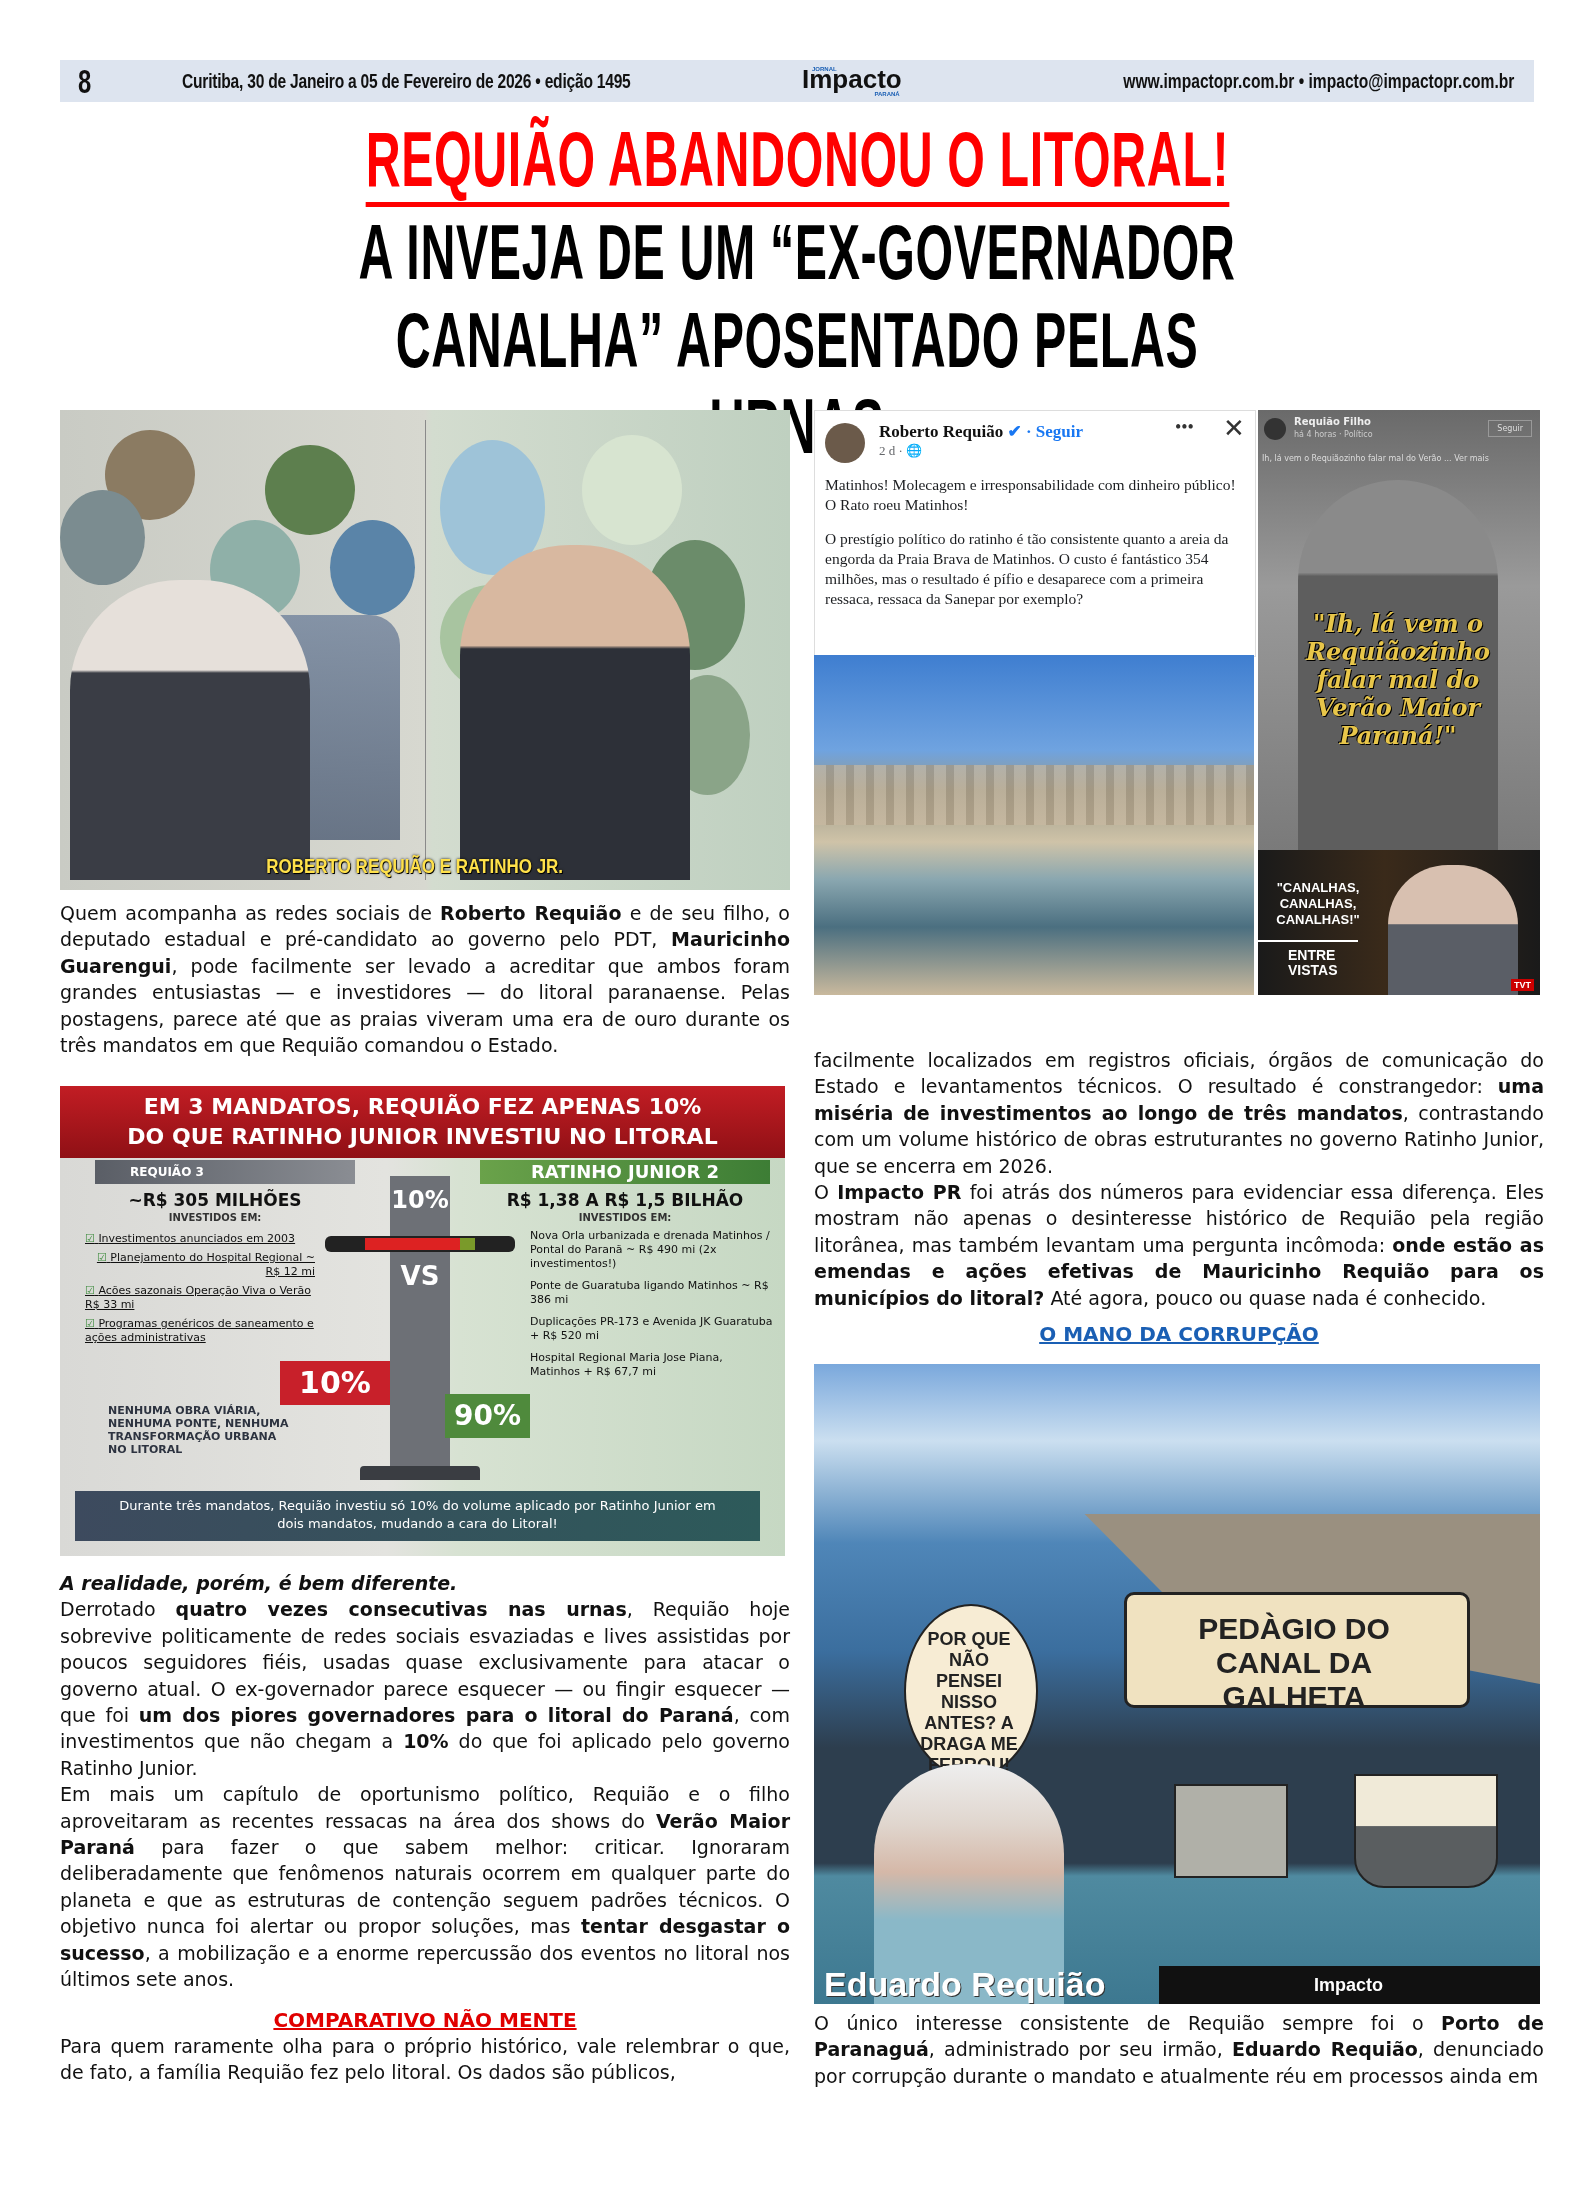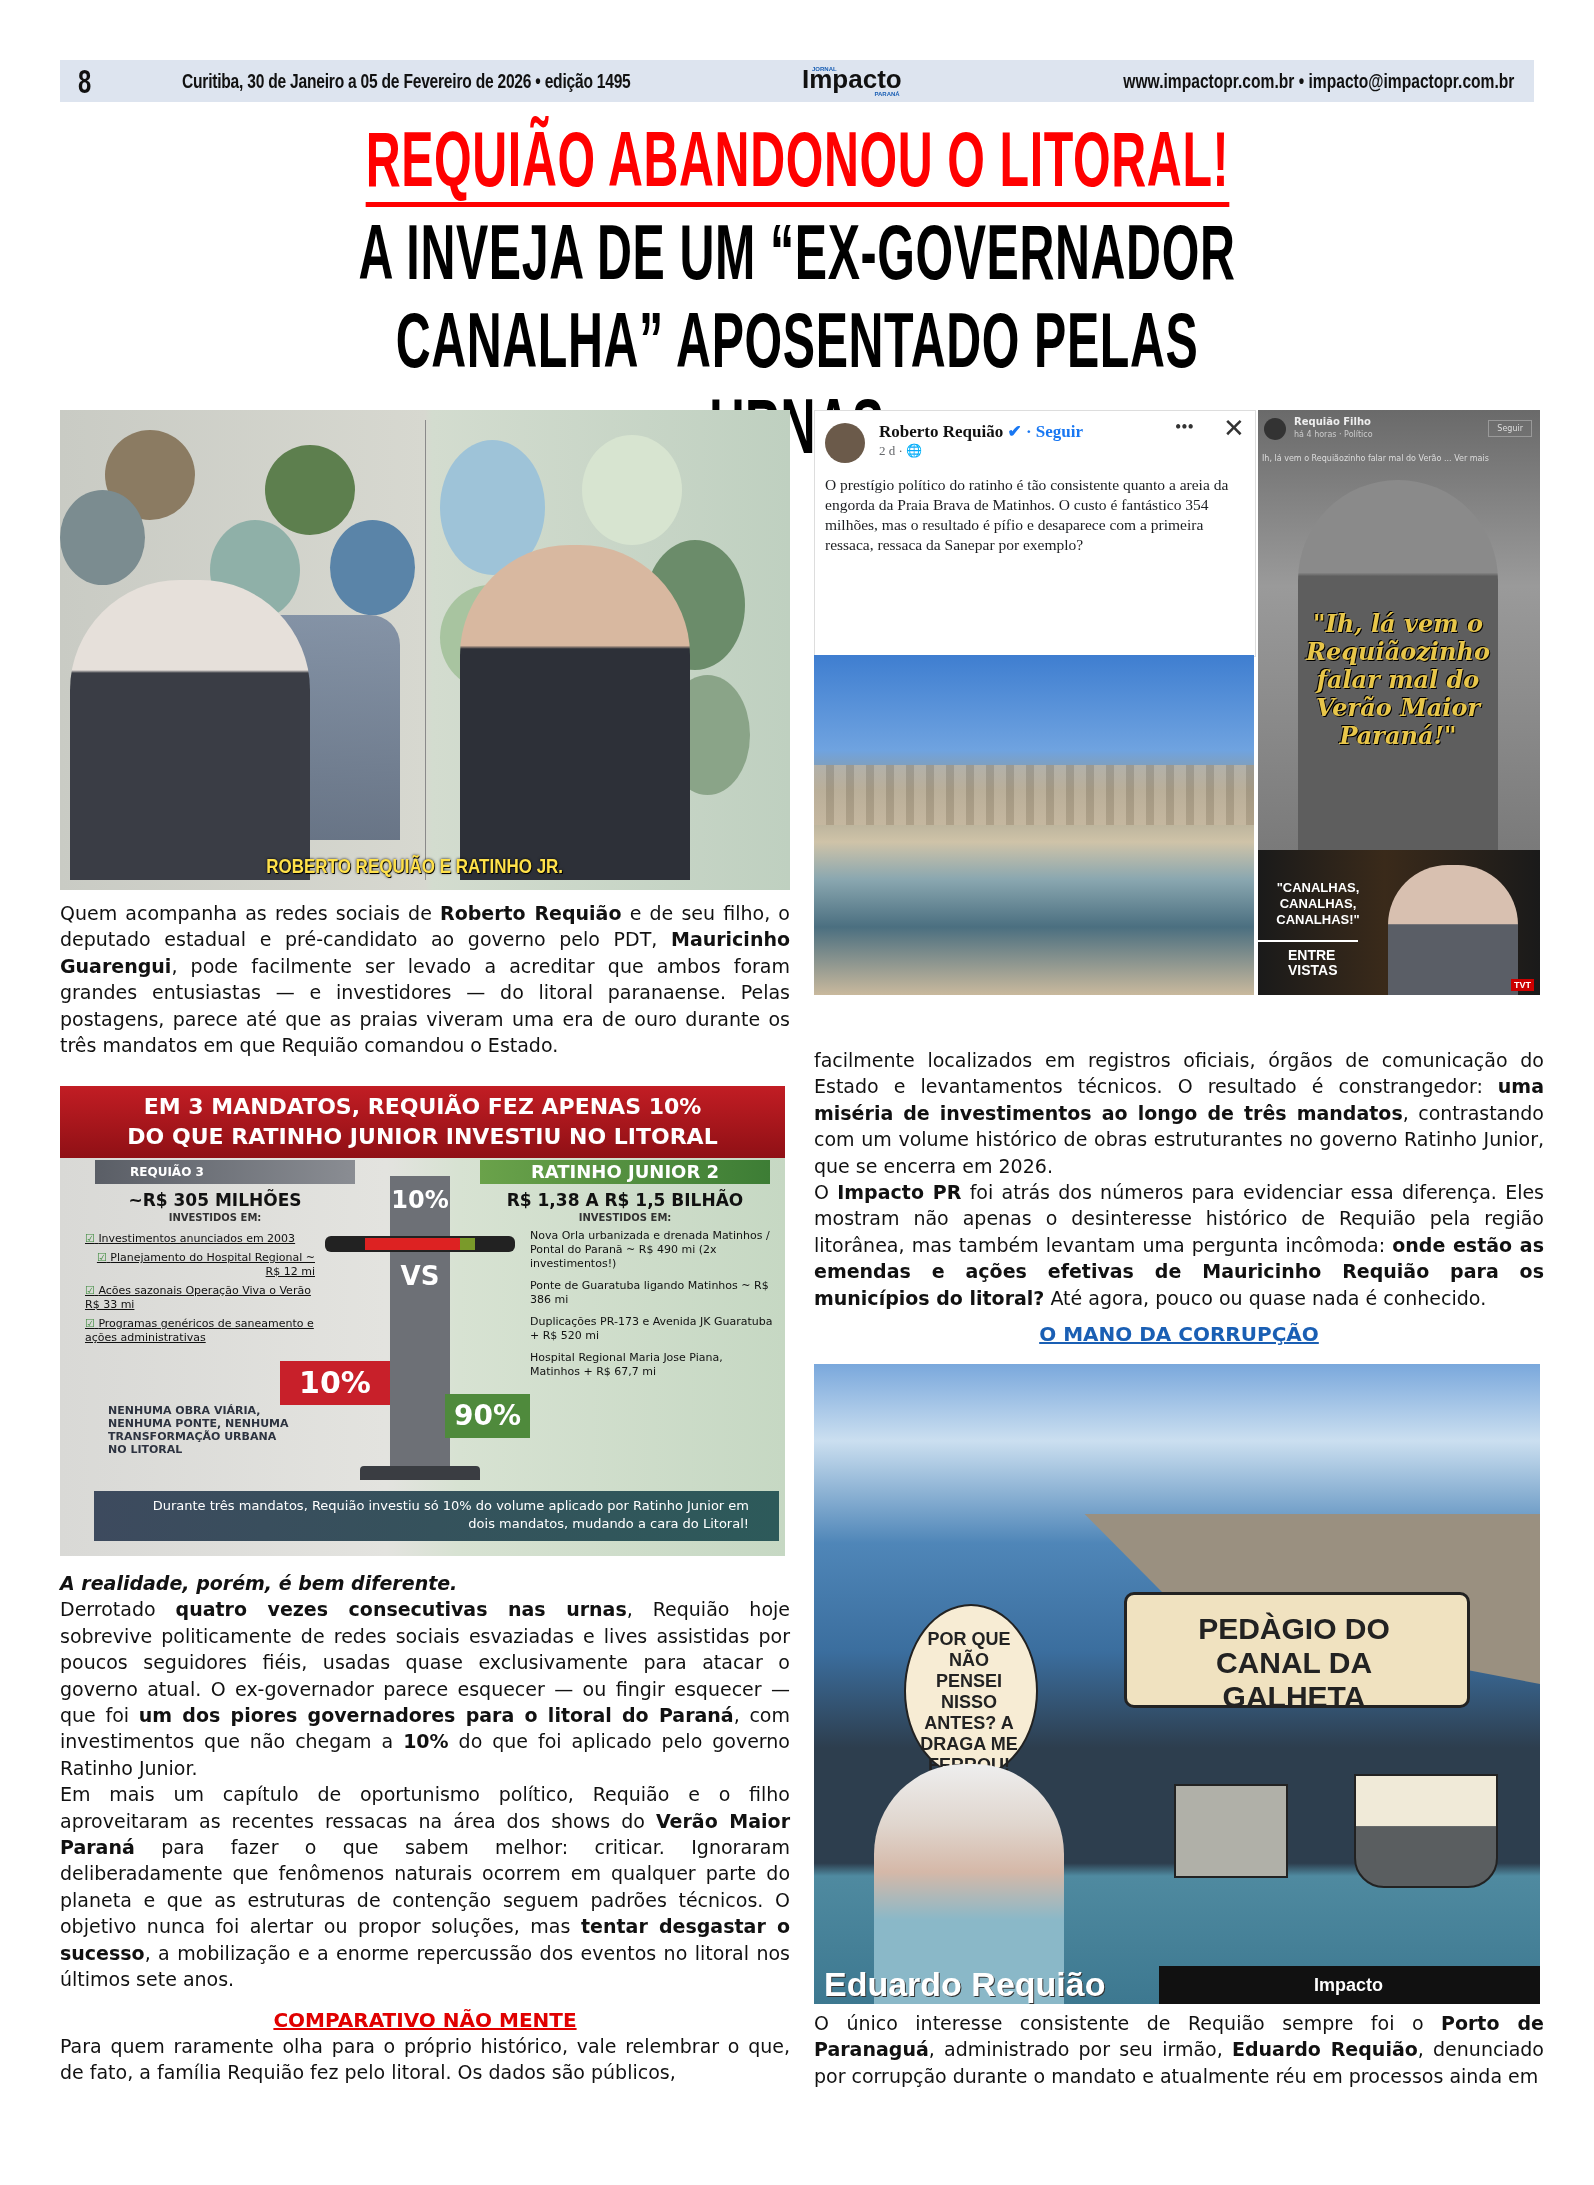--- a/index.html
+++ b/index.html
@@ -100,21 +100,21 @@
   <div style="position:absolute;left:420px;top:74px;width:290px;height:24px;background:linear-gradient(90deg,#6aa24a,#3d7d35);color:#fff;font-weight:bold;font-size:18px;line-height:24px;text-align:center;">RATINHO JUNIOR 2</div>
   <div style="position:absolute;left:420px;top:104px;width:290px;text-align:center;font-weight:bold;font-size:17px;">R$ 1,38 A R$ 1,5 BILHÃO</div>
   <div style="position:absolute;left:420px;top:126px;width:290px;text-align:center;font-weight:bold;font-size:10px;color:#333;">INVESTIDOS EM:</div>
   <div style="position:absolute;left:470px;top:143px;width:245px;font-size:11px;line-height:14px;">
     <div style="margin-bottom:8px;">Nova Orla urbanizada e drenada Matinhos / Pontal do Paranã ~ R$ 490 mi (2x investimentos!)</div>
     <div style="margin-bottom:8px;">Ponte de Guaratuba ligando Matinhos ~ R$ 386 mi</div>
     <div style="margin-bottom:8px;">Duplicações PR-173 e Avenida JK Guaratuba + R$ 520 mi</div>
     <div>Hospital Regional Maria Jose Piana, Matinhos + R$ 67,7 mi</div>
   </div>
   <div style="position:absolute;left:385px;top:308px;width:85px;height:44px;background:#4f8a3c;color:#fff;font-weight:bold;font-size:28px;text-align:center;line-height:44px;">90%</div>
-  <div style="position:absolute;left:34px;top:405px;width:685px;height:50px;background:linear-gradient(90deg,#3d4a5e,#2d5a5a);color:#fff;font-size:13px;text-align:right;padding:6px 30px;box-sizing:border-box;line-height:18px;">Durante três mandatos, Requião investiu só 10% do volume aplicado por Ratinho Junior em dois mandatos, mudando a cara do Litoral!</div>
+  <div style="position:absolute;left:15px;top:405px;width:685px;height:50px;background:linear-gradient(90deg,#3d4a5e,#2d5a5a);color:#fff;font-size:13px;text-align:center;padding:6px 30px;box-sizing:border-box;line-height:18px;">Durante três mandatos, Requião investiu só 10% do volume aplicado por Ratinho Junior em dois mandatos, mudando a cara do Litoral!</div>
 </div>
 
 <div class="col" style="left:60px;top:1570px;width:730px;">
   <p style="font-weight:bold;font-style:italic;">A realidade, porém, é bem diferente.</p>
   <p id="lc-p2">Derrotado <b>quatro vezes consecutivas nas urnas</b>, Requião hoje sobrevive politicamente de redes sociais esvaziadas e lives assistidas por poucos seguidores fiéis, usadas quase exclusivamente para atacar o governo atual. O ex-governador parece esquecer — ou fingir esquecer — que foi <b>um dos piores governadores para o litoral do Paraná</b>, com investimentos que não chegam a <b>10%</b> do que foi aplicado pelo governo Ratinho Junior.</p>
   <p id="lc-p3">Em mais um capítulo de oportunismo político, Requião e o filho aproveitaram as recentes ressacas na área dos shows do <b>Verão Maior Paraná</b> para fazer o que sabem melhor: criticar. Ignoraram deliberadamente que fenômenos naturais ocorrem em qualquer parte do planeta e que as estruturas de contenção seguem padrões técnicos. O objetivo nunca foi alertar ou propor soluções, mas <b>tentar desgastar o sucesso</b>, a mobilização e a enorme repercussão dos eventos no litoral nos últimos sete anos.</p>
   <div class="sect" style="position:static;color:#e00000;margin-top:14px;">COMPARATIVO NÃO MENTE</div>
   <p>Para quem raramente olha para o próprio histórico, vale relembrar o que, de fato, a família Requião fez pelo litoral. Os dados são públicos,</p>
 </div>
 
@@ -122,20 +122,21 @@
   <div class="av"></div>
   <div class="nm">
     <span>Roberto Requião</span>
     <span class="vf">✔</span>
     <span class="fl">· Seguir</span>
   </div>
   <div class="tm"><span>2 d ·</span> <span>🌐</span></div>
   <div class="dots">•••</div>
   <div class="x">✕</div>
   <div class="txt">
+    <div style="margin-bottom:14px;">Matinhos! Molecagem e irresponsabilidade com dinheiro público! O Rato roeu Matinhos!</div>
     <div>O prestígio político do ratinho é tão consistente quanto a areia da engorda da Praia Brava de Matinhos. O custo é fantástico 354 milhões, mas o resultado é pífio e desaparece com a primeira ressaca, ressaca da Sanepar por exemplo?</div>
   </div>
 </div>
 
 <div class="img" style="left:814px;top:655px;width:440px;height:340px;background:linear-gradient(#3f7ed0 0,#6fa3e0 28%,#9a9a8a 40%,#cfc3a8 55%,#8aa7b0 66%,#4b6f80 80%,#c9b99d 100%);">
   <div style="position:absolute;left:0;top:110px;width:440px;height:60px;background:repeating-linear-gradient(90deg,#c8b8a0 0 12px,#a89880 12px 20px);opacity:.7;"></div>
 </div>
 
 <div class="img" style="left:1258px;top:410px;width:282px;height:440px;background:linear-gradient(#6a6a6a,#9a9a9a 40%,#7a7a7a);font-family:'DejaVu Sans',sans-serif;">
   <div style="position:absolute;left:6px;top:8px;width:22px;height:22px;border-radius:50%;background:#333;"></div>

